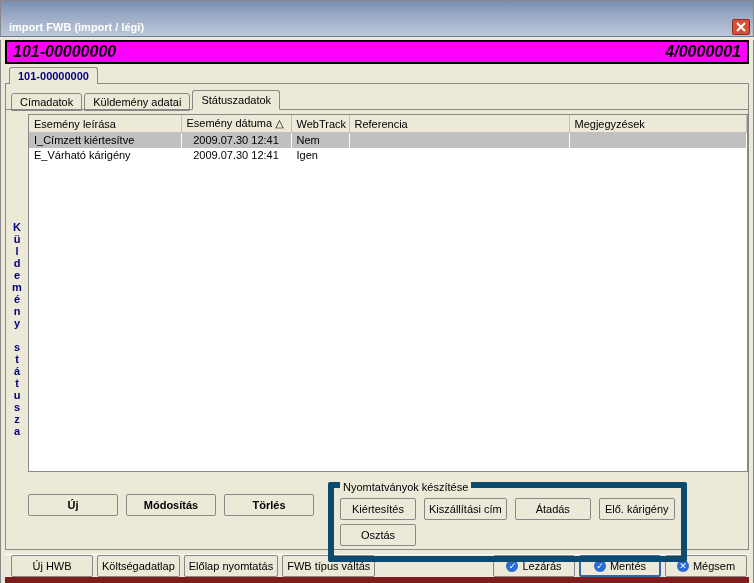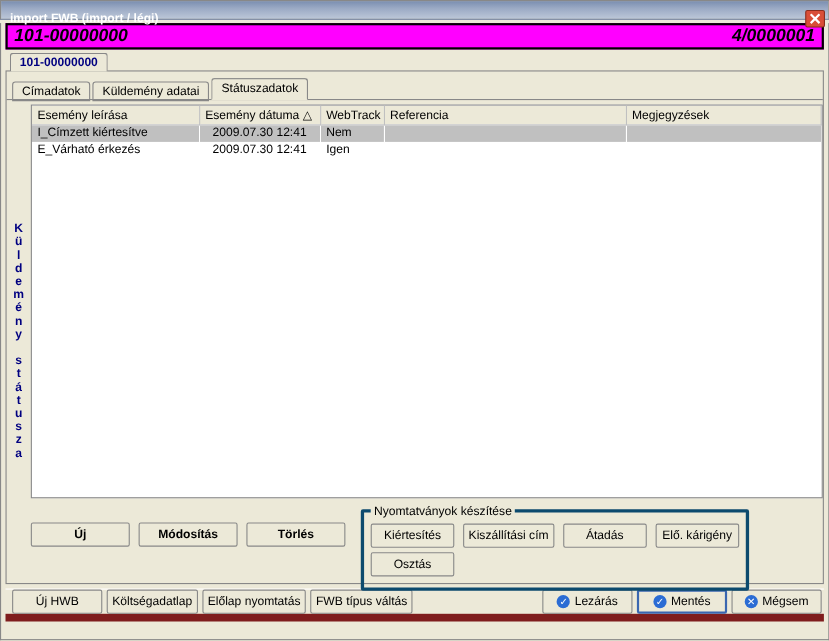--- a/index.html
+++ b/index.html
@@ -1,21 +1,21 @@
 <!DOCTYPE html>
 <html><head>
 <meta charset="utf-8">
 <style>
   * { box-sizing: border-box; }
   html, body { margin: 0; padding: 0; font-family: Tahoma, Arial, sans-serif; font-size: 11px; }
   body { width: 754px; height: 583px; background: #ece9d8; overflow: hidden; }
 
   
   .titlebar {
-    height: 18px;
+    height: 37px;
     background: linear-gradient(#7a8eb0, #9aa9c4 40%, #bcc7d8);
     display: flex; align-items: center; justify-content: space-between;
     padding: 16px 3px 0 8px;
     border: 1px solid #888; border-bottom: 1px solid #6a7a99;
   }
   .titlebar .title { color: #fff; font-weight: bold; }
   .close-box {
     width: 18px; height: 16px; background: #d94e37;
     border: 1px solid #8b2d1d; border-radius: 2px;
     display: flex; align-items: center; justify-content: center;
@@ -117,21 +117,21 @@
   .btn {
     background: #ece9d8; border: 1px solid #888; border-radius: 2px;
     padding: 3px 4px; min-width: 90px; height: 22px;
     text-align: center; cursor: pointer;
     display: inline-flex; align-items: center; justify-content: center;
     line-height: 1;
   }
   .btn + .btn { margin-left: 8px; }
   .left-btns { display: flex; padding-top: 12px; font-weight: bold; }
   .fieldset {
-    border: 3px solid #0c4a6e; border-radius: 2px;
+    border: 6px solid #0c4a6e; border-radius: 2px;
     padding: 10px 6px 6px 6px; margin-left: 14px;
     position: relative;
   }
   .fieldset .legend {
     position: absolute; top: -7px; left: 6px; background: #ece9d8; padding: 0 3px;
   }
   .fs-row { display: flex; margin-bottom: 4px; }
   .fs-row .btn { min-width: 76px; }
 
   
@@ -219,21 +219,21 @@
           </thead>
           <tbody id="grid-body">
               <tr class="selected">
                 <td class="col0">I_Címzett kiértesítve</td>
                 <td class="col1">2009.07.30 12:41</td>
                 <td class="col2">Nem</td>
                 <td class="col3"></td>
                 <td class="col4"></td>
               </tr>
               <tr>
-                <td class="col0">E_Várható érkezés</td>
+                <td class="col0">E_Várható kárigény</td>
                 <td class="col1">2009.07.30 12:41</td>
                 <td class="col2">Igen</td>
                 <td class="col3"></td>
                 <td class="col4"></td>
               </tr>
             </tbody>
         </table>
       </div>
 
       <div class="btn-row">

